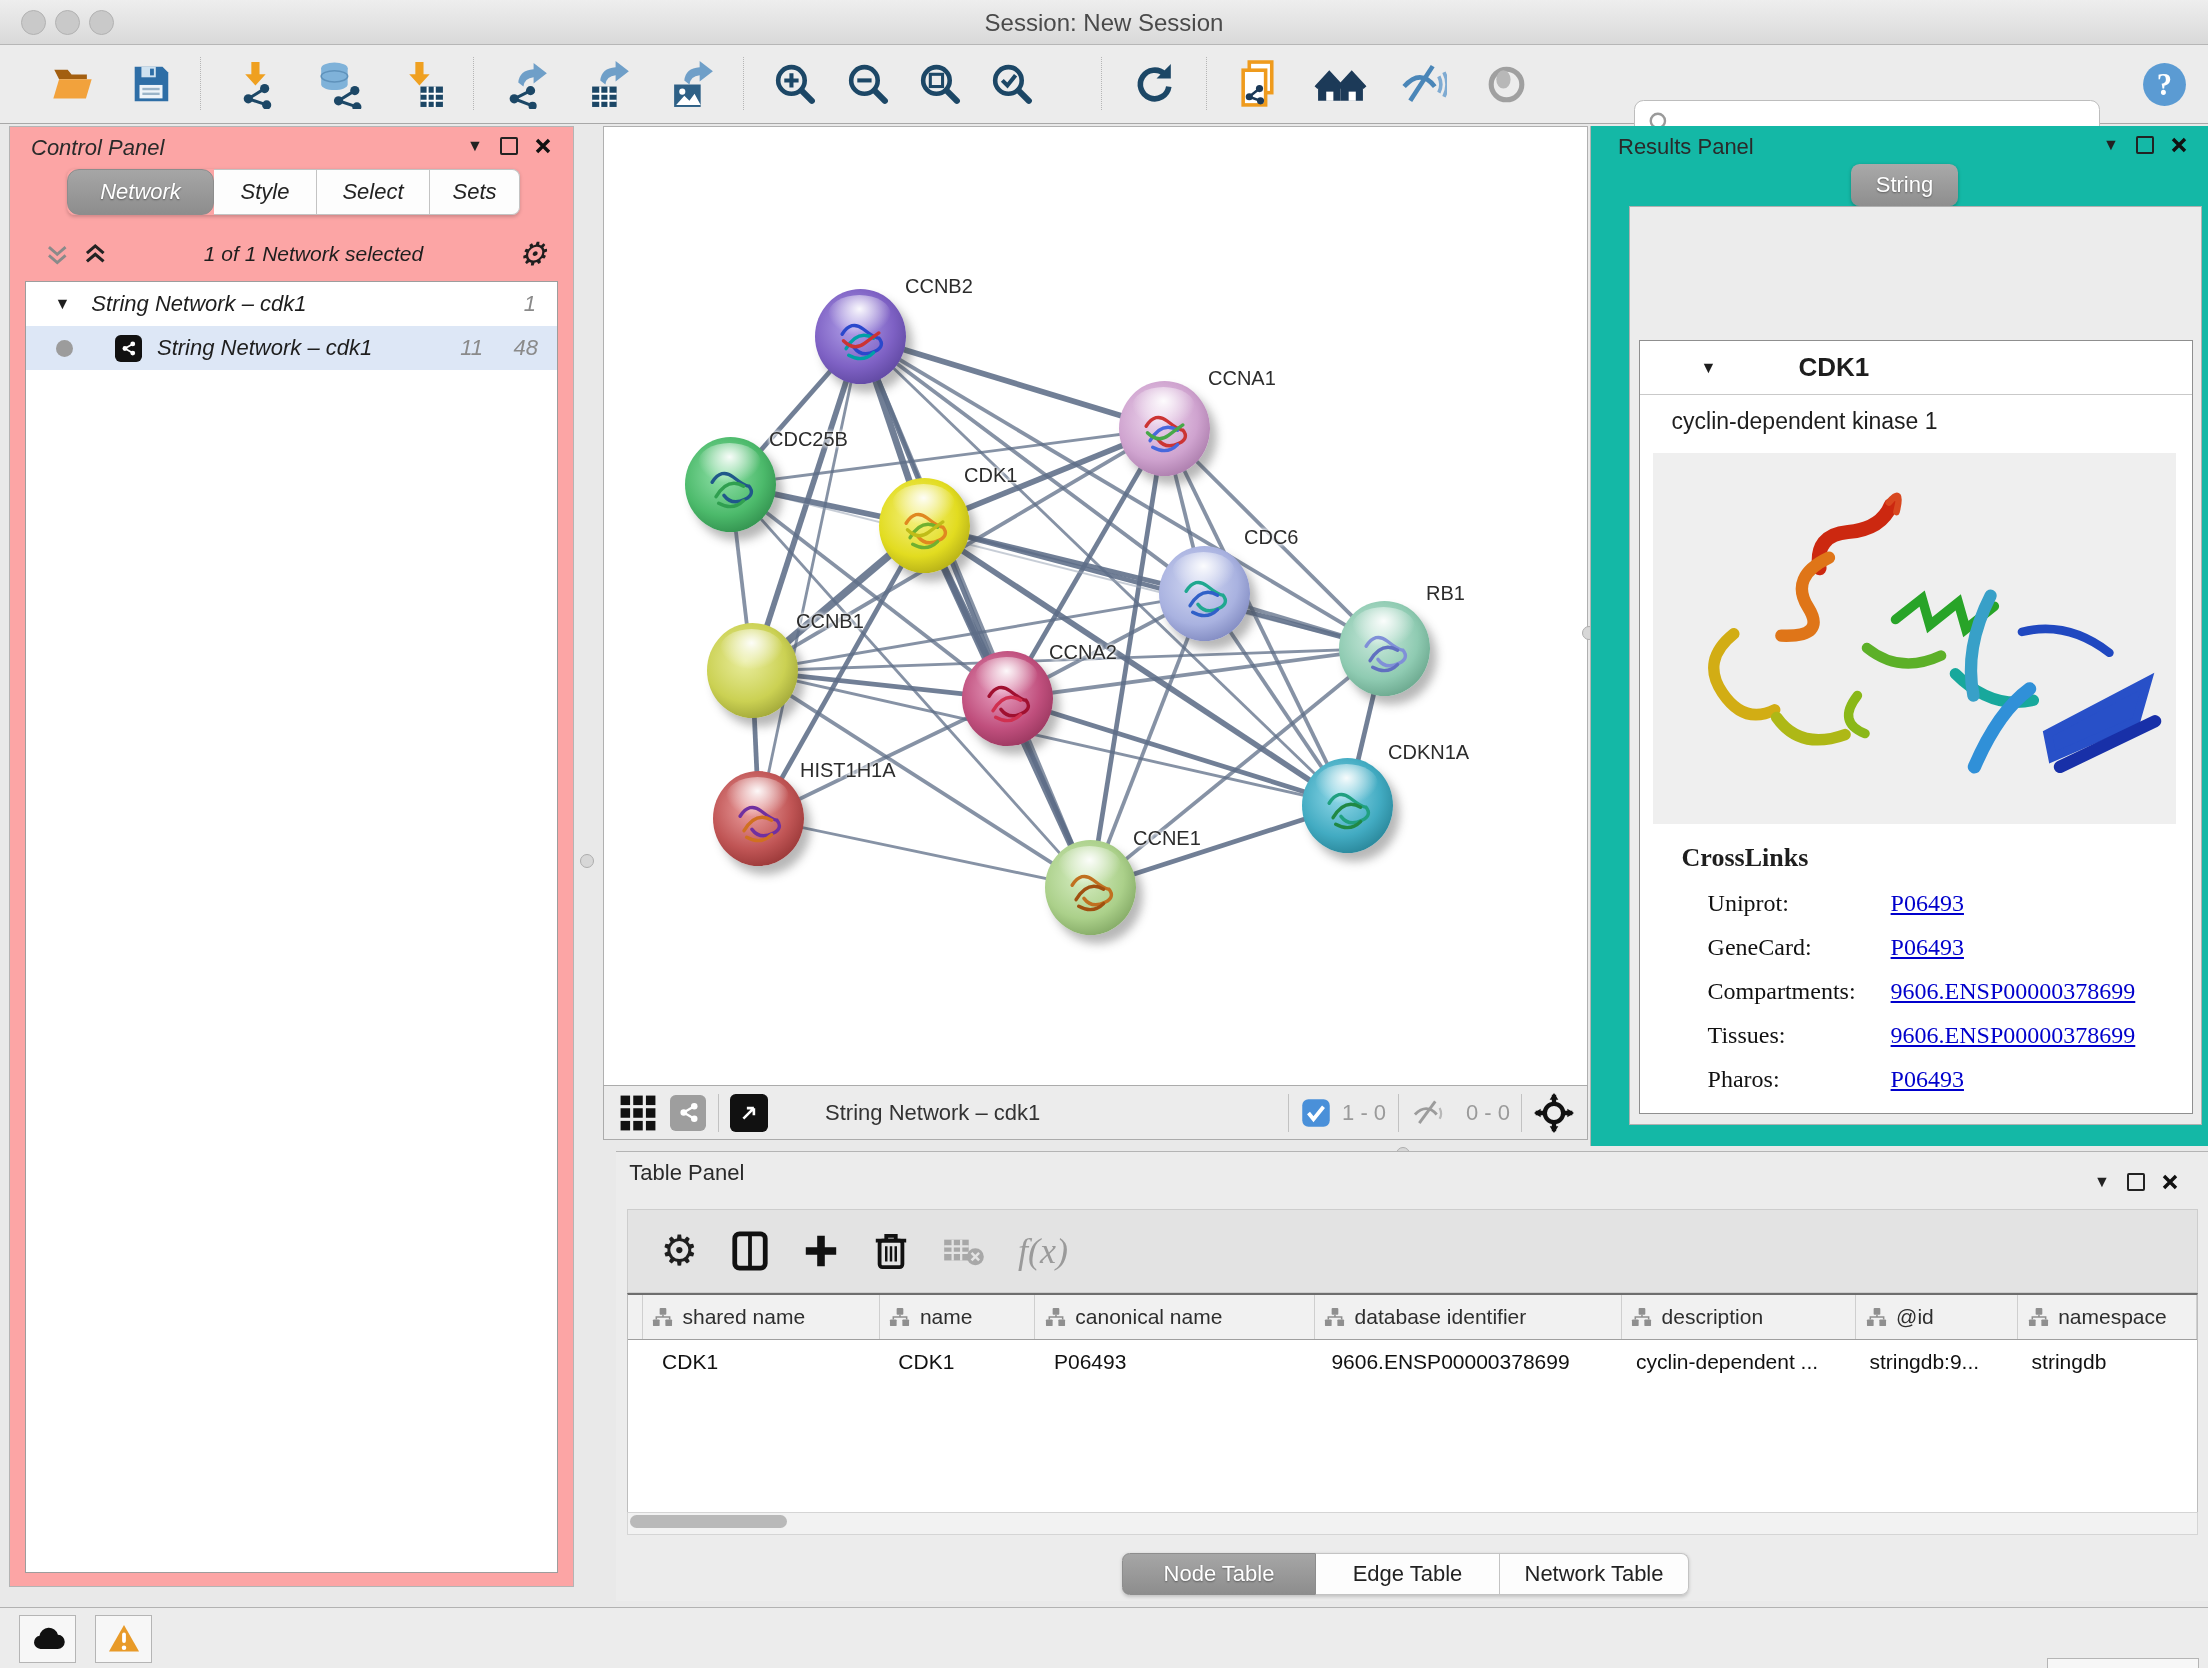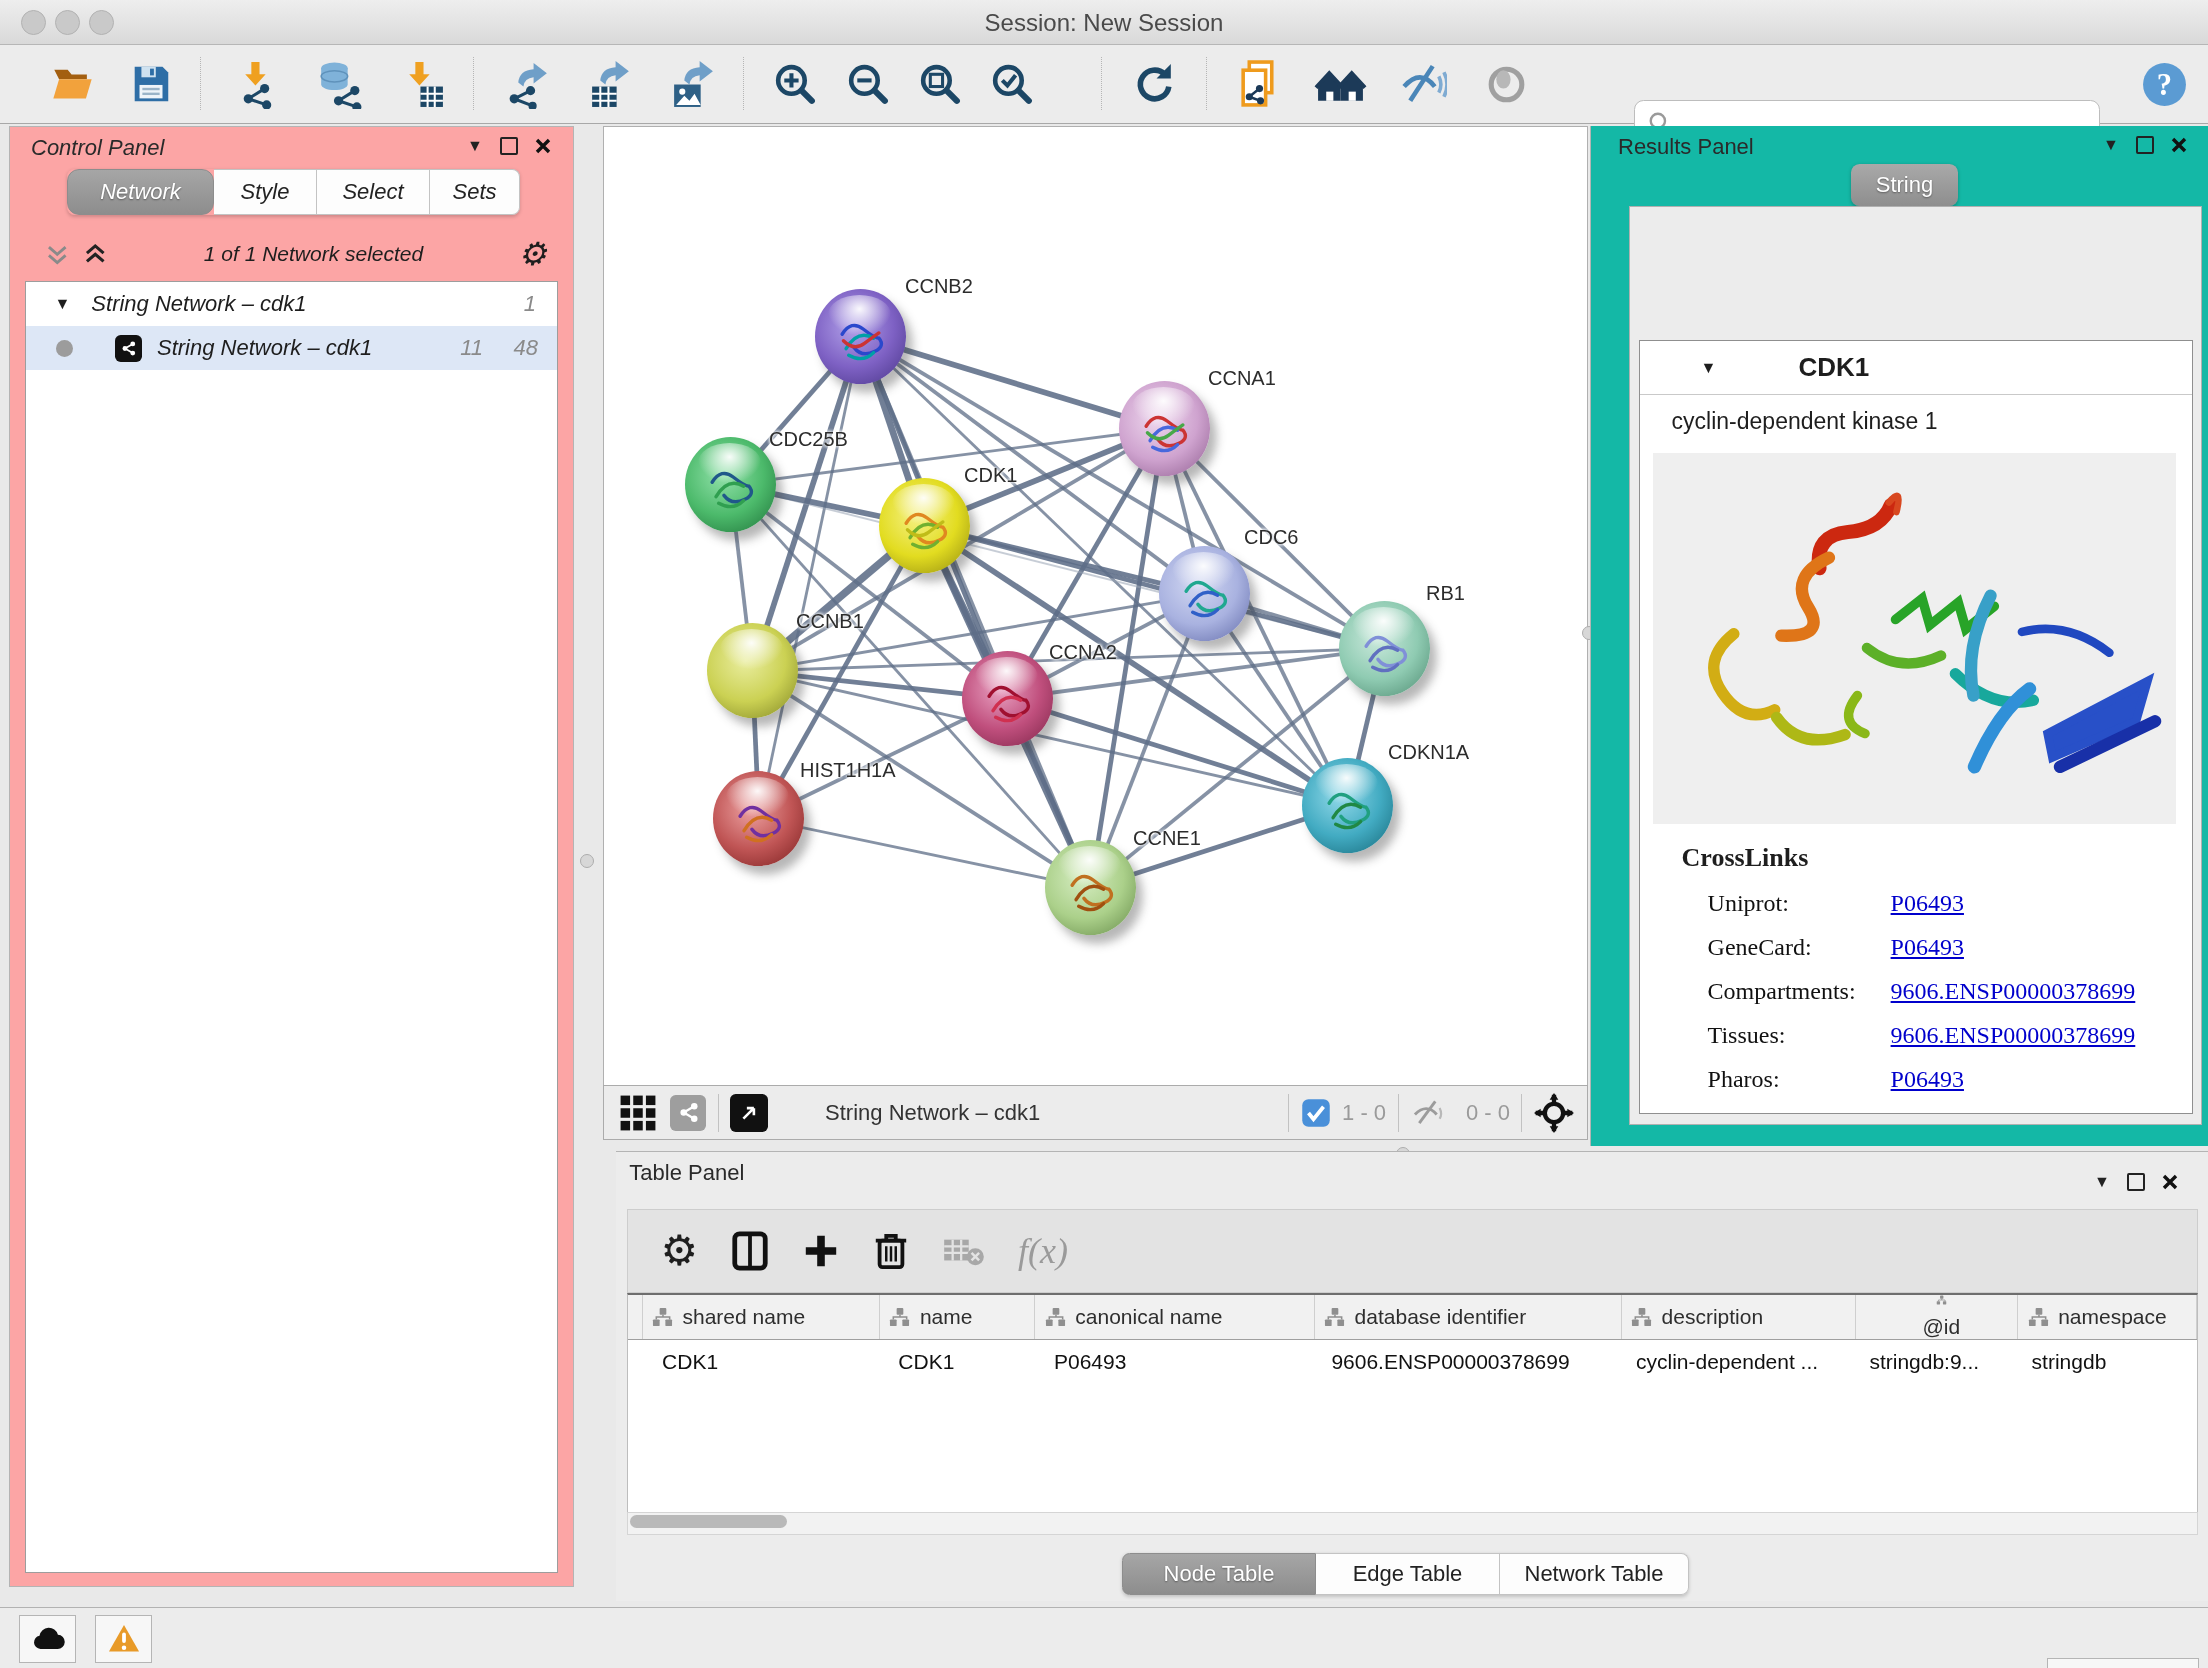--- a/index.html
+++ b/index.html
@@ -694,21 +694,21 @@
             <svg width="21" height="21" viewBox="0 0 22 22">
               <g fill="#8f8f8f">
                 <rect x="8" y="1" width="7" height="7" rx="1"></rect>
                 <rect x="1" y="13" width="7" height="7" rx="1"></rect>
                 <rect x="14" y="13" width="7" height="7" rx="1"></rect>
               </g>
               <path d="M11.5 8v2.5M4.5 13v-2.5h14V13" stroke="#8f8f8f" stroke-width="1.6" fill="none"></path>
             </svg>
             <span>description</span>
           </div>
-          <div class="th" style="width: 159px; flex-direction: column;">
+          <div class="th" style="width: 159px;">
             <svg width="21" height="21" viewBox="0 0 22 22">
               <g fill="#8f8f8f">
                 <rect x="8" y="1" width="7" height="7" rx="1"></rect>
                 <rect x="1" y="13" width="7" height="7" rx="1"></rect>
                 <rect x="14" y="13" width="7" height="7" rx="1"></rect>
               </g>
               <path d="M11.5 8v2.5M4.5 13v-2.5h14V13" stroke="#8f8f8f" stroke-width="1.6" fill="none"></path>
             </svg>
             <span>@id</span>
           </div>

